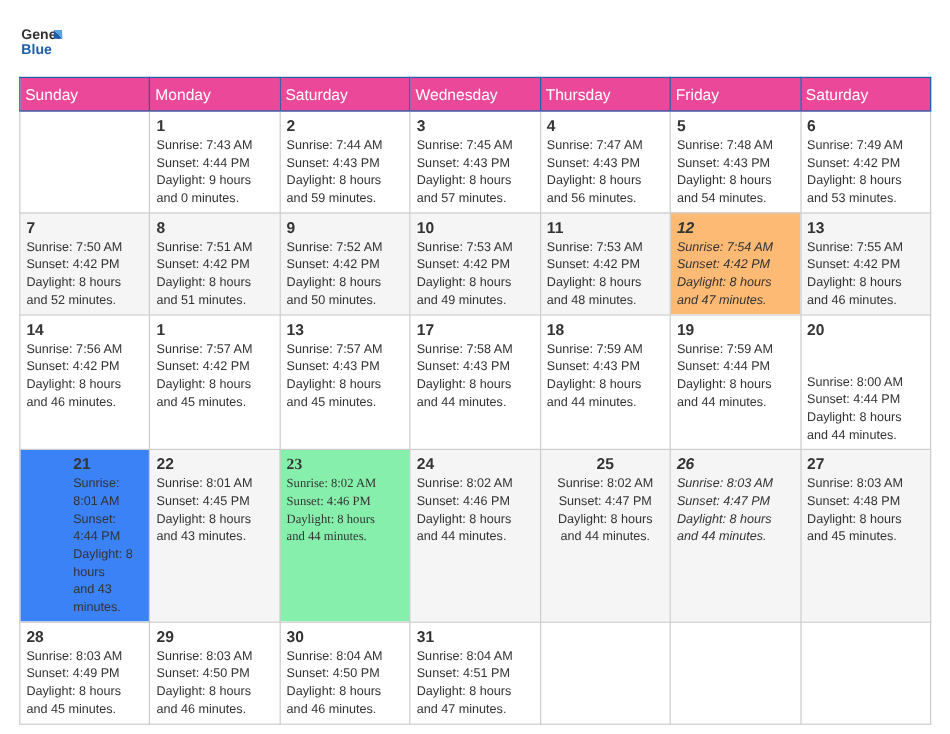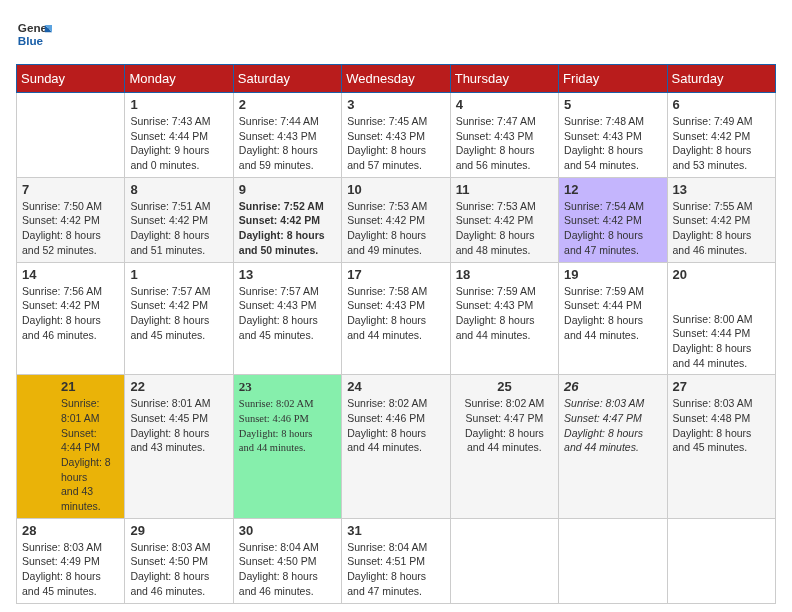--- a/index.html
+++ b/index.html
@@ -66,21 +66,21 @@
       margin-bottom: 2px;
     }
     .day-info {
       font-size: 10.5px;
       line-height: 1.4;
       color: #333;
     }
     .empty { background: #f9f9f9; }
     tr:nth-child(even) td { background: #f5f5f5; }
     tr:nth-child(odd) td { background: #fff; }
-    tr:first-child th { background: #b91c1c; }
+    tr:first-child th { background: #ec4899; }
   </style>
 </head>
 <body>
 
 <div class="header">
   <div class="logo">
     <svg class="logo-icon" viewBox="0 0 40 40">
       <text x="2" y="18" font-size="13" font-weight="bold" fill="#333">General</text>
       <text x="2" y="32" font-size="13" font-weight="bold" fill="#1a5fa8">Blue</text>
       <polygon points="32,10 40,18 32,18" fill="#1a5fa8"></polygon>
@@ -161,40 +161,40 @@
         </td>
         <td style="background: rgb(245, 245, 245);">
           <div class="day-num">8</div>
           <div class="day-info" style="white-space: pre-line;">Sunrise: 7:51 AM
 Sunset: 4:42 PM
 Daylight: 8 hours
 and 51 minutes.</div>
         </td>
         <td style="background: rgb(245, 245, 245);">
           <div class="day-num">9</div>
-          <div class="day-info" style="white-space: pre-line; font-weight: bold;">Sunrise: 7:52 AM
+          <div class="day-info" style="white-space: pre-line;">Sunrise: 7:52 AM
 Sunset: 4:42 PM
 Daylight: 8 hours
 and 50 minutes.</div>
         </td>
         <td style="background: rgb(245, 245, 245);">
           <div class="day-num">10</div>
           <div class="day-info" style="white-space: pre-line;">Sunrise: 7:53 AM
 Sunset: 4:42 PM
 Daylight: 8 hours
 and 49 minutes.</div>
         </td>
         <td style="background: rgb(245, 245, 245);">
           <div class="day-num">11</div>
           <div class="day-info" style="white-space: pre-line;">Sunrise: 7:53 AM
 Sunset: 4:42 PM
 Daylight: 8 hours
 and 48 minutes.</div>
         </td>
-        <td style="background: #c4b5fd;">
+        <td style="background: #fdba74; font-style: italic;">
           <div class="day-num">12</div>
           <div class="day-info" style="white-space: pre-line;">Sunrise: 7:54 AM
 Sunset: 4:42 PM
 Daylight: 8 hours
 and 47 minutes.</div>
         </td>
         <td style="background: rgb(245, 245, 245);">
           <div class="day-num">13</div>
           <div class="day-info" style="white-space: pre-line;">Sunrise: 7:55 AM
 Sunset: 4:42 PM
@@ -247,21 +247,21 @@
         </td>
         <td style="background: rgb(255, 255, 255);">
           <div class="day-num">20</div>
           <div class="day-info" style="white-space: pre-line; margin-top: 30px;">Sunrise: 8:00 AM
 Sunset: 4:44 PM
 Daylight: 8 hours
 and 44 minutes.</div>
         </td>
       </tr>
       <tr>
-        <td style="background: #eab308; padding-left: 44px;">
+        <td style="background: #3b82f6; padding-left: 44px;">
           <div class="day-num">21</div>
           <div class="day-info" style="white-space: pre-line;">Sunrise: 8:01 AM
 Sunset: 4:44 PM
 Daylight: 8 hours
 and 43 minutes.</div>
         </td>
         <td style="background: rgb(245, 245, 245);">
           <div class="day-num">22</div>
           <div class="day-info" style="white-space: pre-line;">Sunrise: 8:01 AM
 Sunset: 4:45 PM

